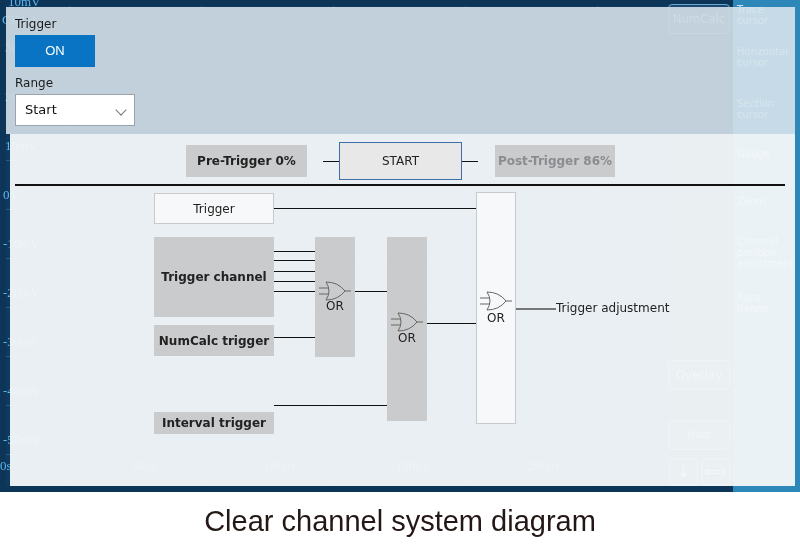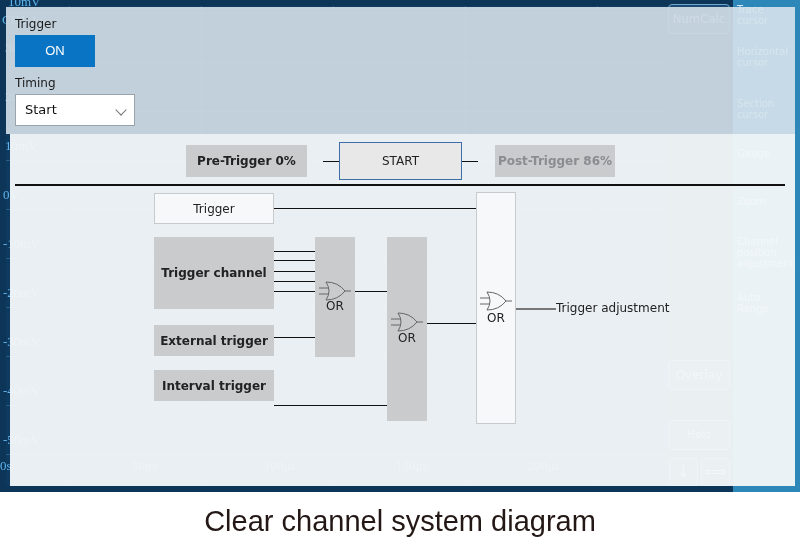--- a/index.html
+++ b/index.html
@@ -139,40 +139,40 @@
     <div class="rp-item" style="top:236px;">Channel position adjustment</div>
     <div class="rp-item" style="top:292px;">Auto Range</div>
   </div>
 </div>
 
 <div class="overlay-top"></div>
 <div class="overlay-right-top"></div>
 
 <span class="lbl" style="left:15px;top:17px;">Trigger</span>
 <button class="on-btn">ON</button>
-<span class="lbl" style="left:15px;top:76px;">Timing</span>
+<span class="lbl" style="left:15px;top:76px;">Range</span>
 <div class="timing-select">
   <span>Start</span>
   <span class="chev"></span>
 </div>
 
 <div class="panel"></div>
 
 <div class="box gray" style="left:186px;top:145px;width:121px;height:32px;">Pre-Trigger 0%</div>
 <div class="hline" style="left:323px;top:161px;width:16px;"></div>
 <div class="box" style="left:339px;top:142px;width:123px;height:38px;background:#e8e8e8;border:1px solid #3d6ea8;">START</div>
 <div class="hline" style="left:462px;top:161px;width:16px;"></div>
 <div class="box gray" style="left:495px;top:145px;width:120px;height:32px;color:#8a8d90;">Post-Trigger 86%</div>
 
 <div class="hline" style="left:15px;top:184px;width:770px;height:2px;"></div>
 
 <div class="box outline" style="left:154px;top:193px;width:120px;height:31px;">Trigger</div>
-<div class="box gray" style="left:154px;top:237px;width:120px;height:72px;">Trigger channel</div>
-<div class="box gray" style="left:154px;top:325px;width:120px;height:31px;">External trigger</div>
-<div class="box gray" style="left:154px;top:370px;width:120px;height:31px;">Interval trigger</div>
+<div class="box gray" style="left:154px;top:237px;width:120px;height:80px;">Trigger channel</div>
+<div class="box gray" style="left:154px;top:325px;width:120px;height:31px;">NumCalc trigger</div>
+<div class="box gray" style="left:154px;top:412px;width:120px;height:22px;">Interval trigger</div>
 
 <div class="hline" style="left:274px;top:208px;width:202px;"></div>
 
 <div class="hline" style="left:274px;top:251px;width:41px;"></div>
 <div class="hline" style="left:274px;top:260px;width:41px;"></div>
 <div class="hline" style="left:274px;top:271px;width:41px;"></div>
 <div class="hline" style="left:274px;top:281px;width:41px;"></div>
 <div class="hline" style="left:274px;top:291px;width:41px;"></div>
 
 <div class="hline" style="left:274px;top:337px;width:41px;"></div>

